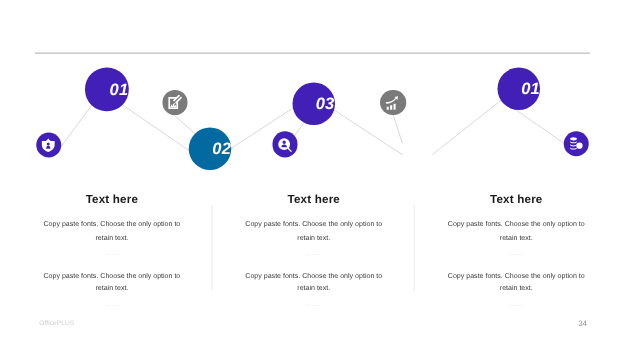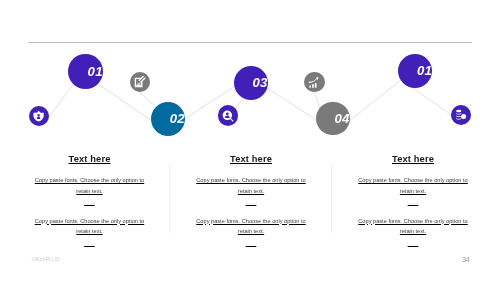--- a/index.html
+++ b/index.html
@@ -6,21 +6,21 @@
   html,body{margin:0;padding:0;}
   body{width:500px;height:281px;background:#ffffff;overflow:hidden;
        font-family:"Liberation Sans",sans-serif;}
   #slide{position:relative;width:500px;height:281px;background:#fff;}
   .topline{position:absolute;left:27.8px;top:42.2px;width:444.6px;height:1px;background:#bebebe;}
   svg.wires{position:absolute;left:0;top:0;width:500px;height:281px;}
   .node{position:absolute;border-radius:50%;display:flex;align-items:center;
         justify-content:flex-end;color:#fff;}
   .node .num{font-style:italic;font-weight:bold;font-size:13.2px;letter-spacing:0.2px;line-height:1;}
   .ico{position:absolute;border-radius:50%;display:flex;align-items:center;justify-content:center;}
-  .col{position:absolute;text-align:center;text-decoration:underline;}
+  .col{position:absolute;text-align:center;}
   .col h3{margin:0;font-size:9.3px;font-weight:bold;color:#1a1a1a;letter-spacing:0.15px;}
   .col p{margin:0;font-size:5.65px;color:#3a3a3a;line-height:10.5px;width:115px;margin-left:auto;margin-right:auto;}
   .dots{font-size:4.6px;color:#b9b9b9;letter-spacing:0.5px;}
   .vdiv{position:absolute;width:1px;background:#f0f0f0;}
   .footL{position:absolute;left:31.4px;top:256.3px;font-size:5.3px;color:#cdcdcd;letter-spacing:0.05px;}
   .footR{position:absolute;left:462.5px;top:256px;font-size:6.3px;color:#8f8f8f;}
 
   
   .n1{left:68.2px;top:54.2px;width:34.5px;height:34.5px;background:#421fb6;}
   .n2{left:150.9px;top:101.5px;width:34px;height:34px;background:#0369a1;}
@@ -66,23 +66,20 @@
   </svg>
 
   <div class="node n1">
     <span class="num">01</span>
   </div>
   <div class="node n2">
     <span class="num">02</span>
   </div>
   <div class="node n3">
     <span class="num">03</span>
-  </div>
-  <div class="node n4">
-    <span class="num">04</span>
   </div>
   <div class="node n5">
     <span class="num">01</span>
   </div>
 
   <div class="ico i1">
     <svg viewBox="0 0 24 24" width="11.2" height="12.0" fill="#fff">
       <path fill-rule="evenodd" d="M12 0.4 C13.4 2.8 14.6 4.2 16.4 5.2 L23.0 5.2 L23.0 11.6 C23.0 17.6 18.5 22.2 12 23.8 C5.5 22.2 1.0 17.6 1.0 11.6 L1.0 5.2 L7.6 5.2 C9.4 4.2 10.6 2.8 12 0.4 Z M12 7.6 A2.6 2.6 0 1 0 12 12.8 A2.6 2.6 0 1 0 12 7.6 Z M12 13.2 C9.7 13.2 8.4 15.1 8.4 18.5 L15.6 18.5 C15.6 15.1 14.3 13.2 12 13.2 Z"></path>
     </svg>
   </div>

